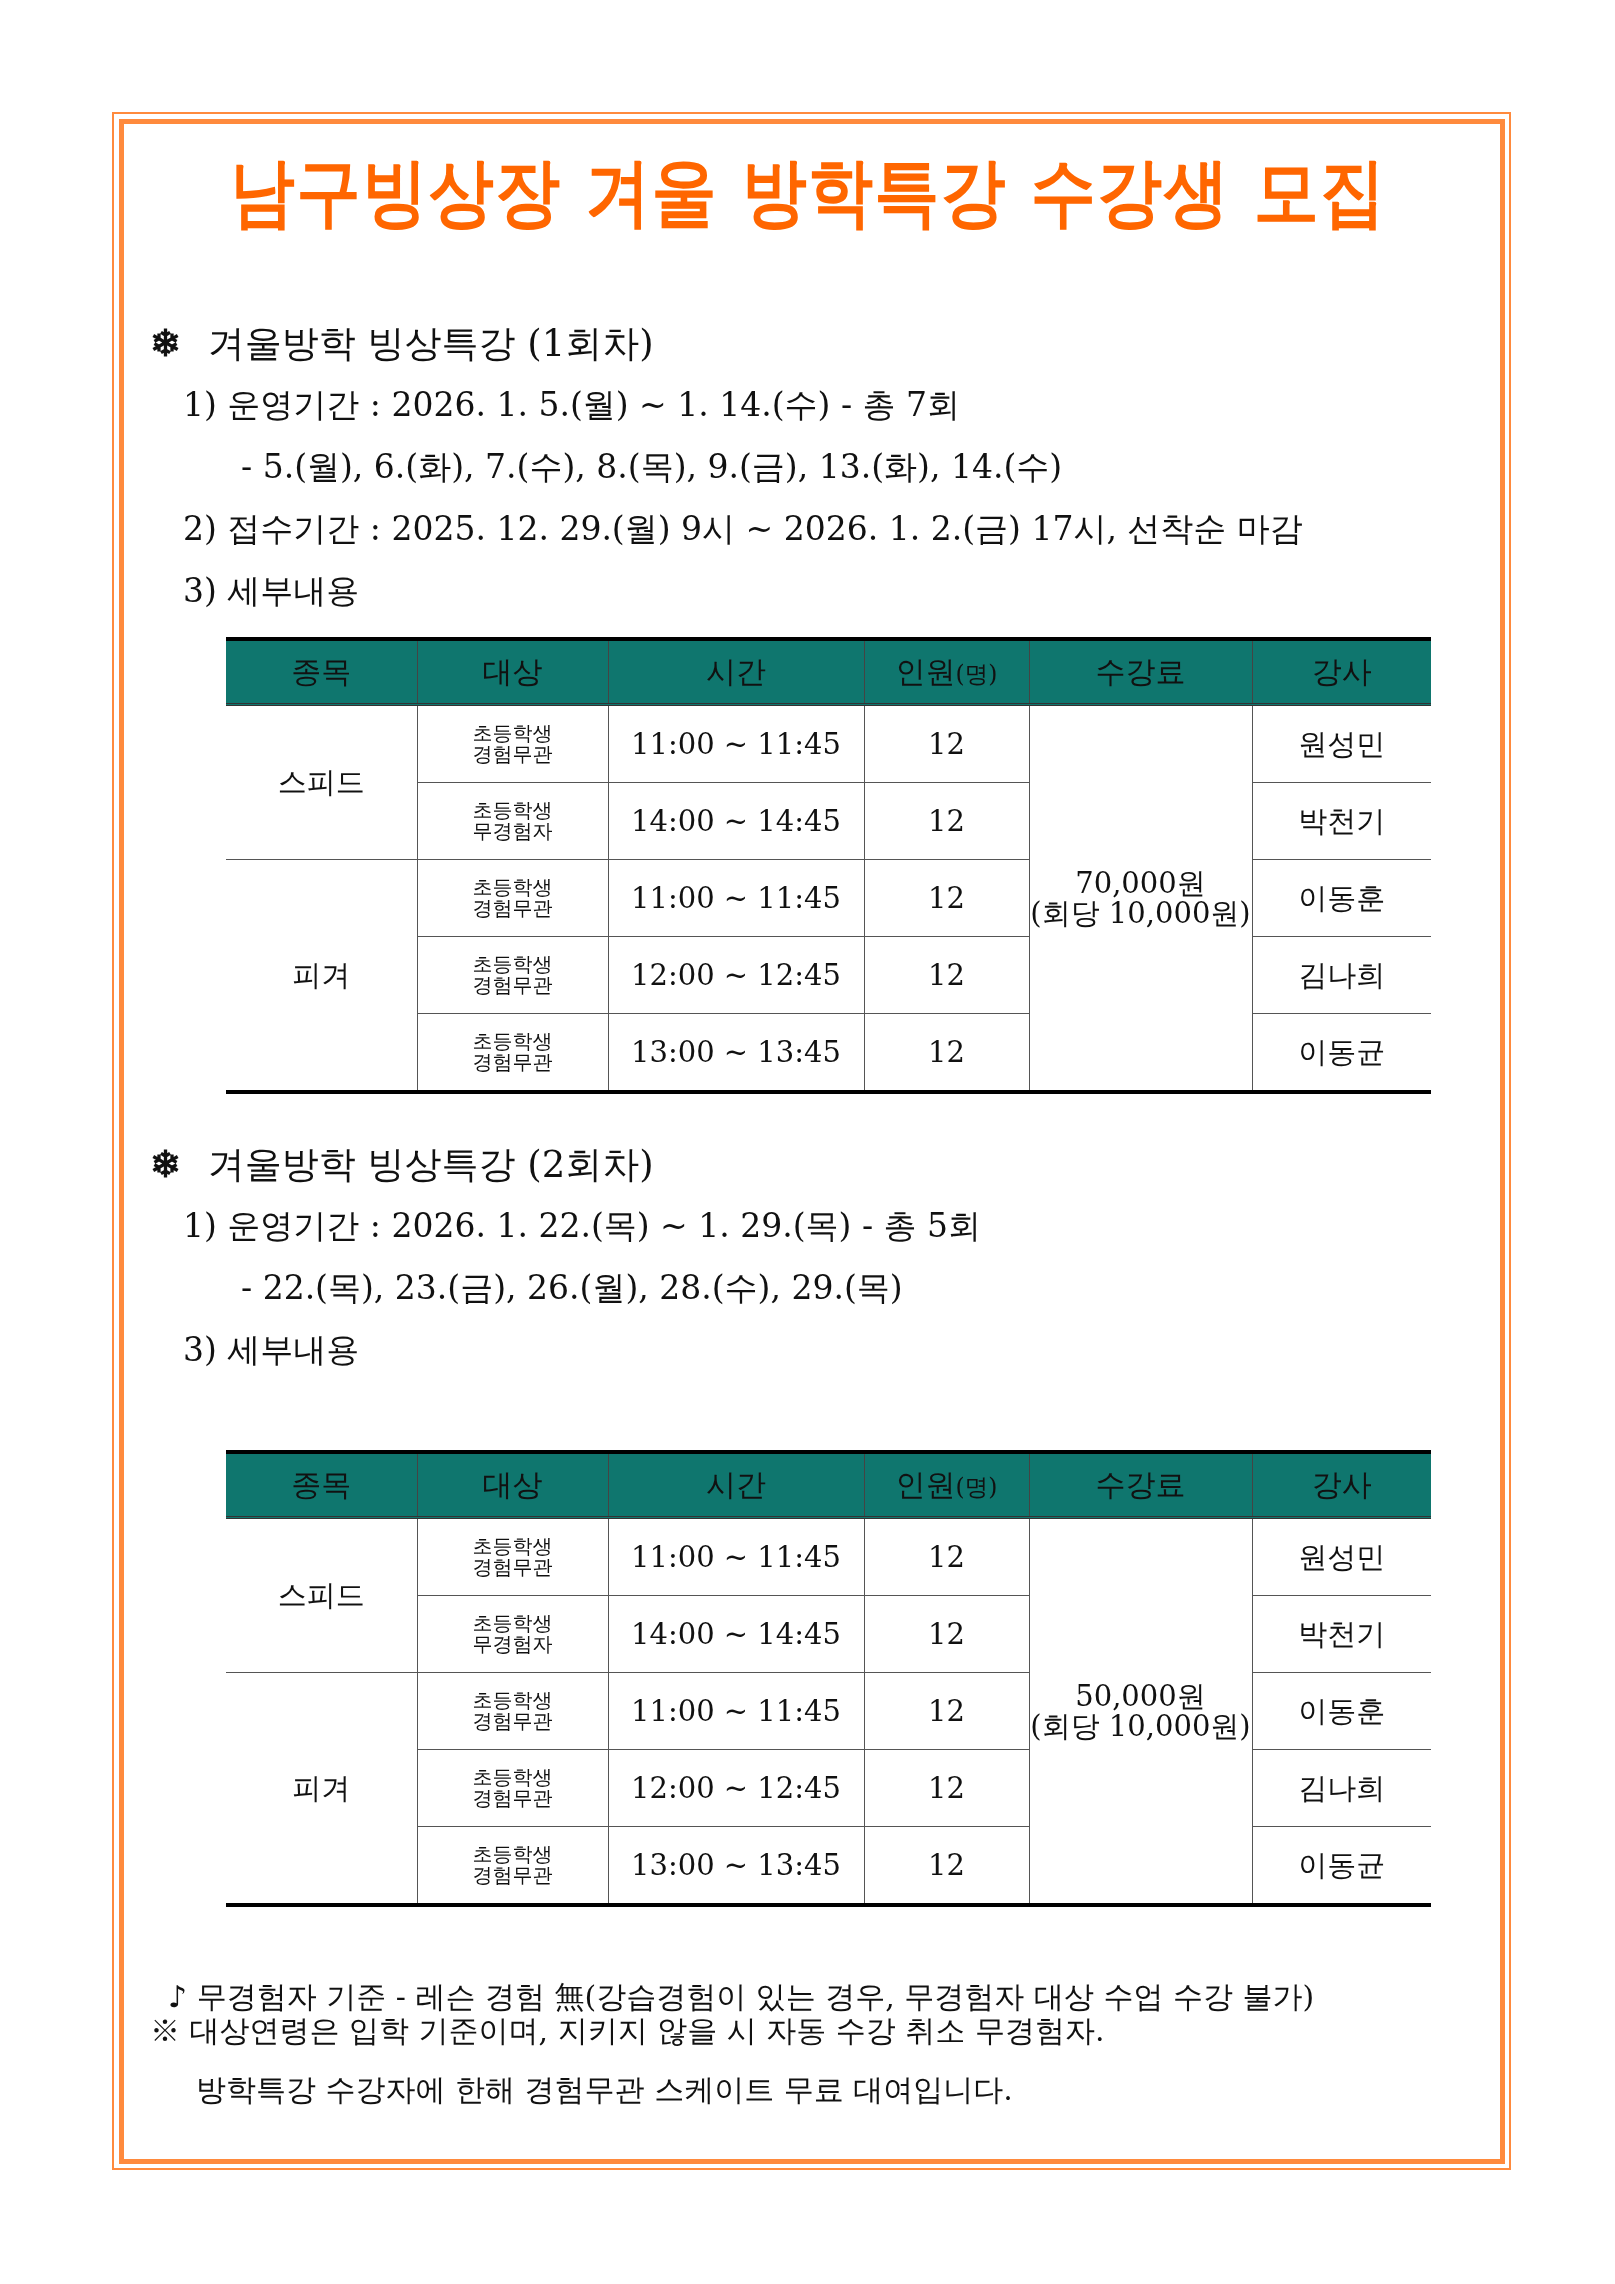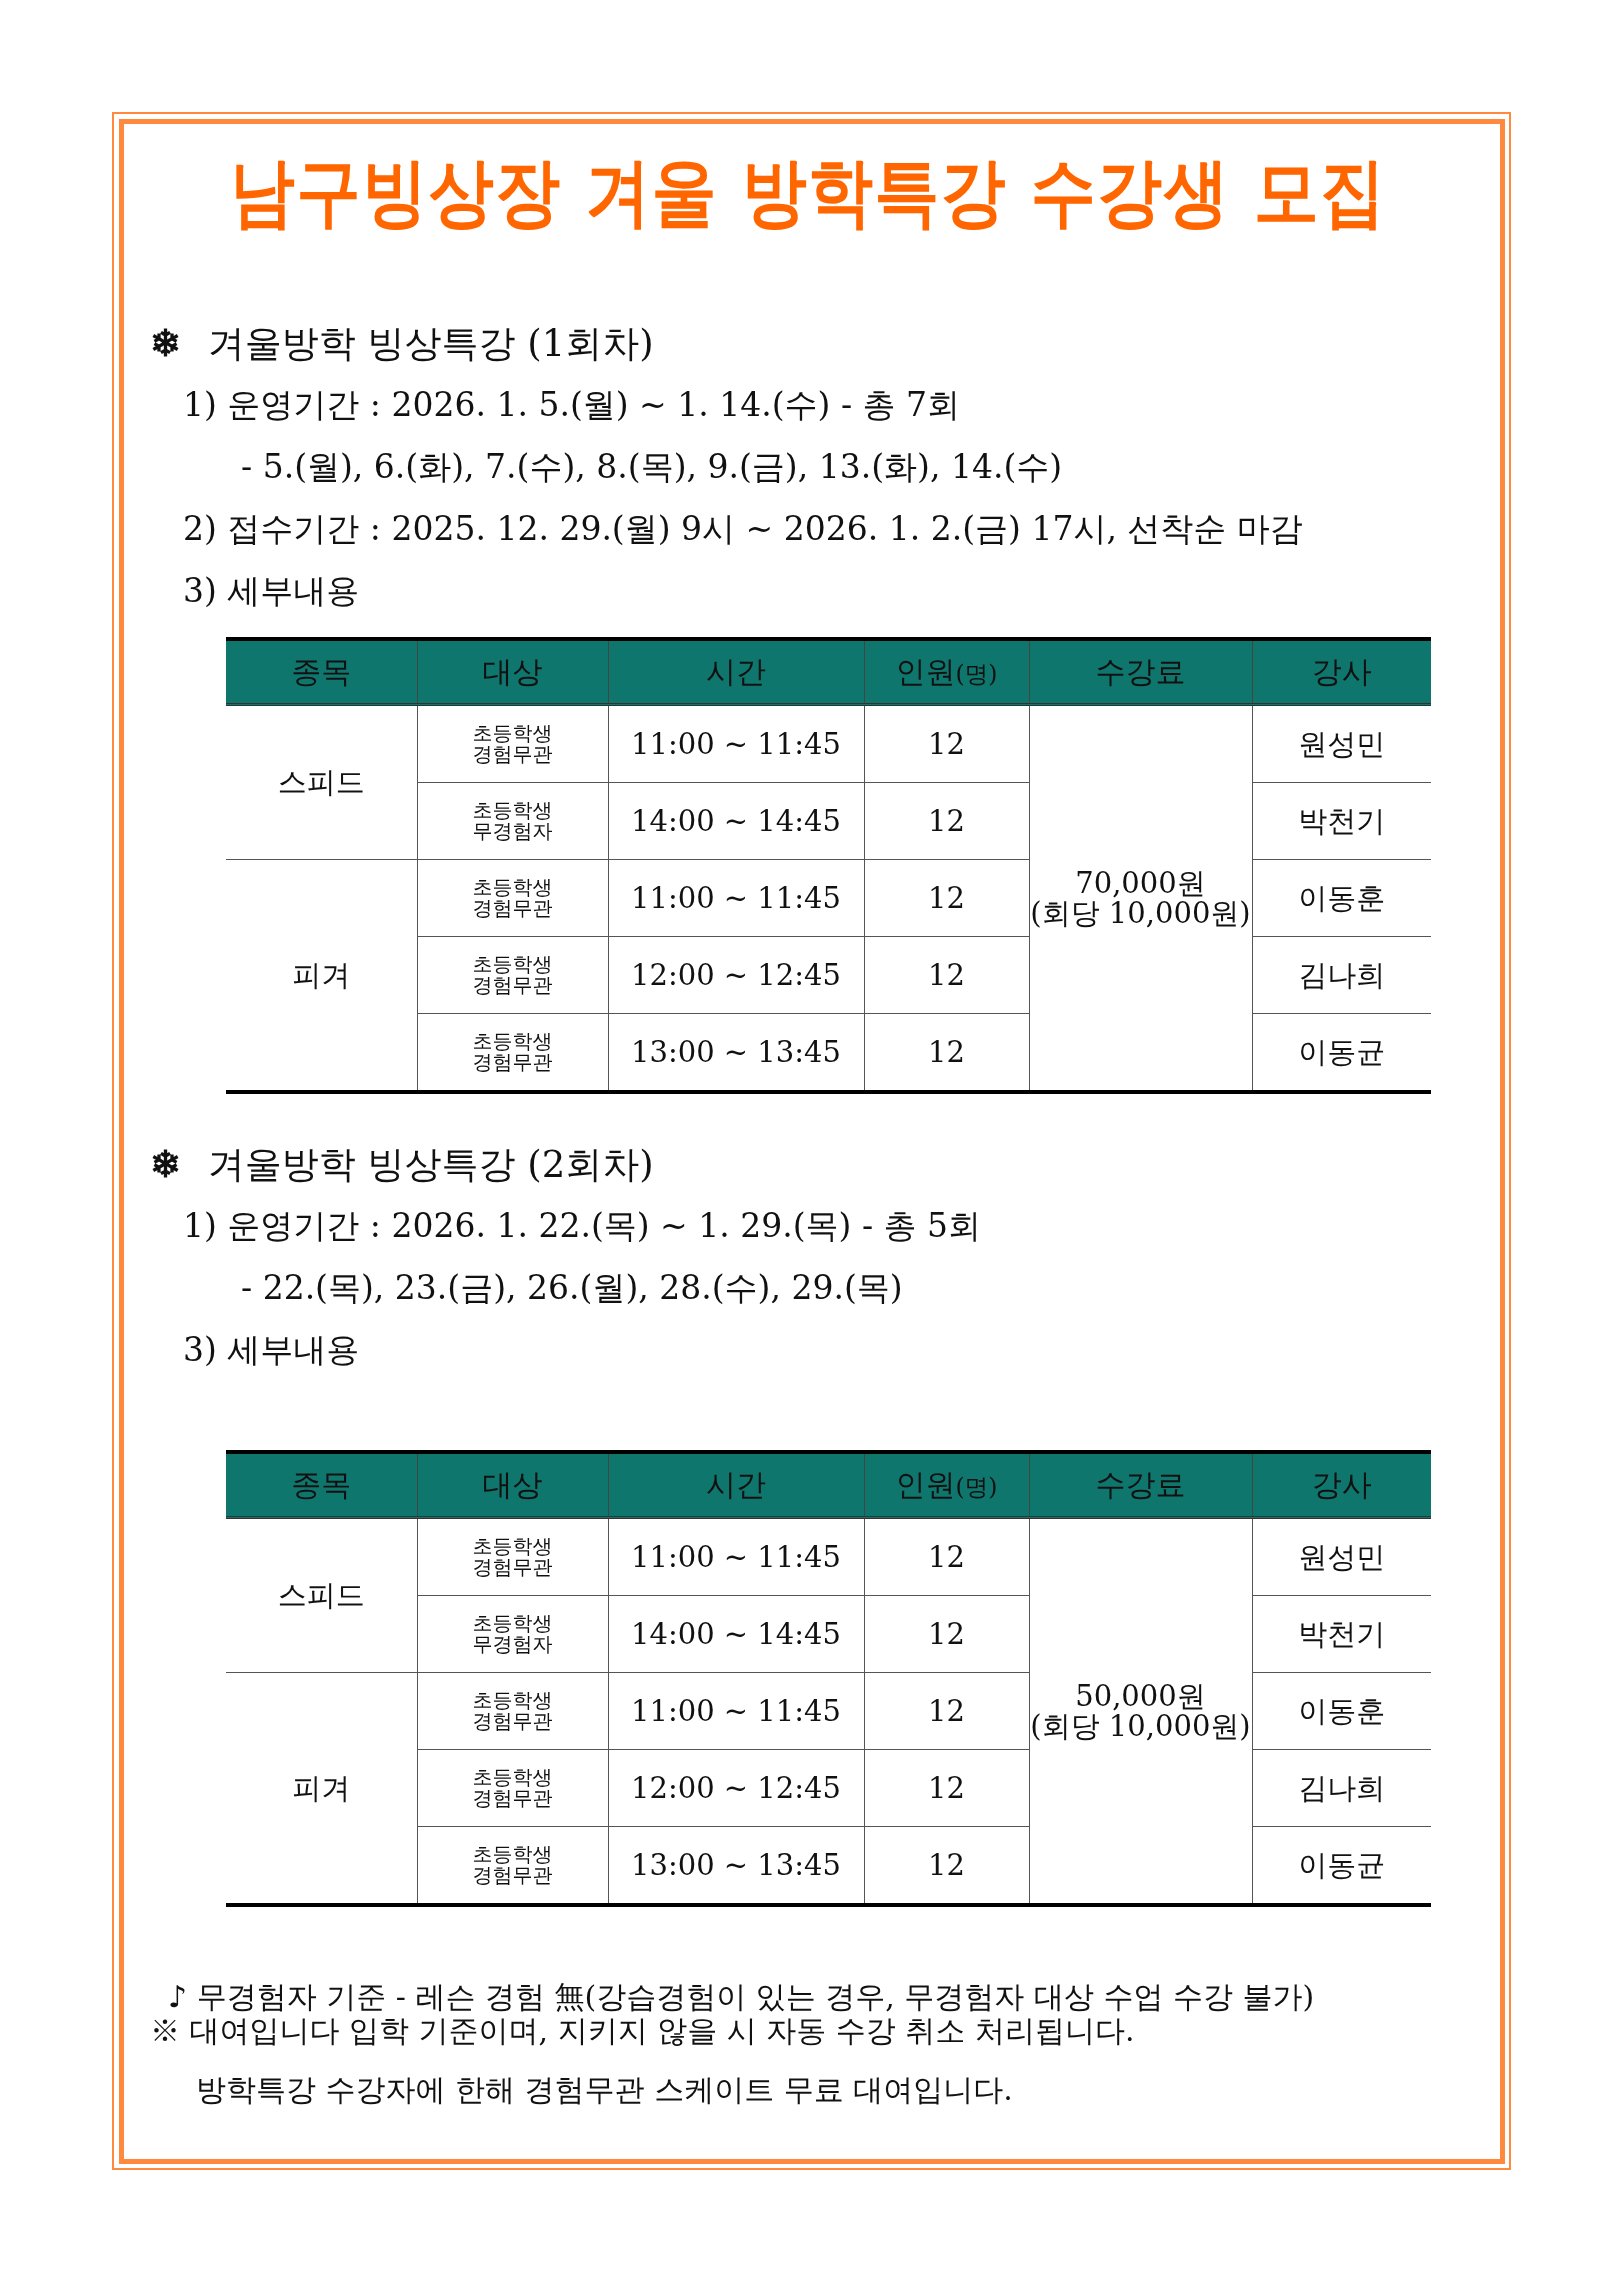--- a/index.html
+++ b/index.html
@@ -158,16 +158,16 @@
   </tr>
 </tbody>
   </table>
 
 <div class="note" style="top:1933px; left:168px;margin-top:44px;">
   <span>♪</span>
   <span>무경험자 기준 - 레슨 경험 無(강습경험이 있는 경우, 무경험자 대상 수업 수강 불가)</span>
 </div>
 <div class="note" style="top:2011px; left:150px;">
   <span>※</span>
-  <span>대여입니다 입학 기준이며, 지키지 않을 시 자동 수강 취소 처리됩니다.</span>
+  <span>대상연령은 입학 기준이며, 지키지 않을 시 자동 수강 취소 무경험자.</span>
 </div>
 <div class="note" style="top:2070px; left:196px;">방학특강 수강자에 한해 경험무관 스케이트 무료 대여입니다.</div>
 
 
 </body></html>

